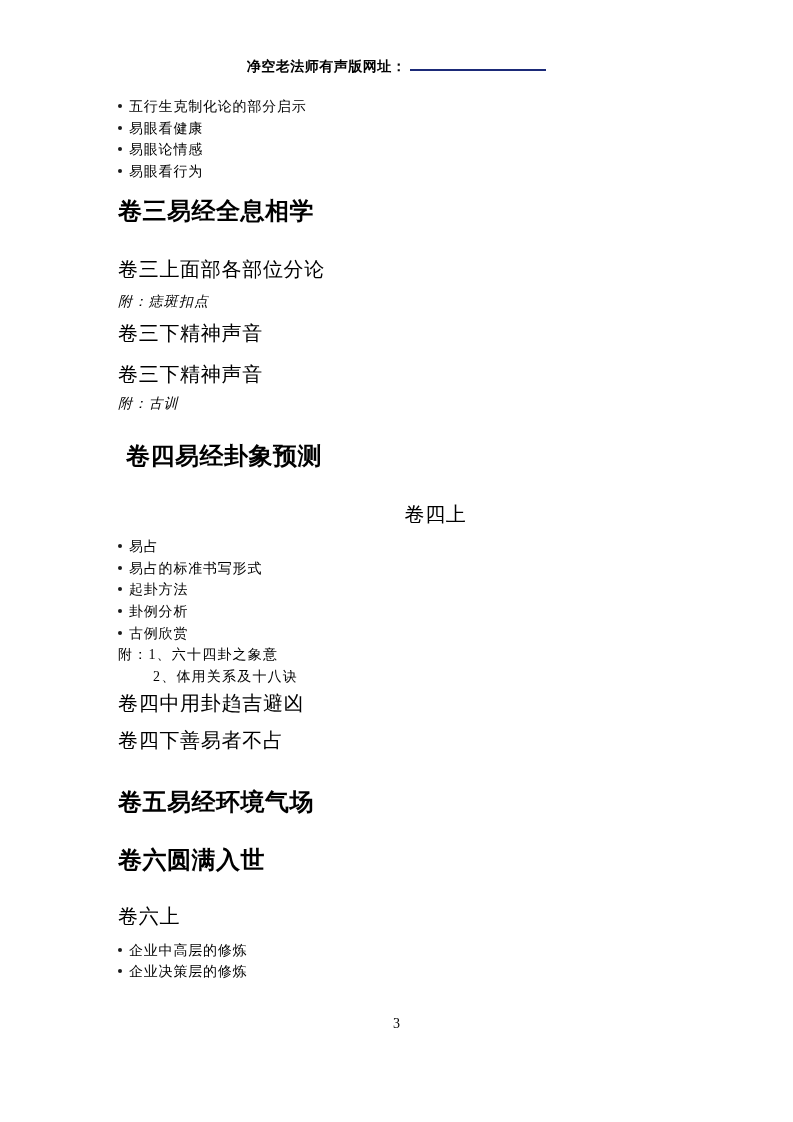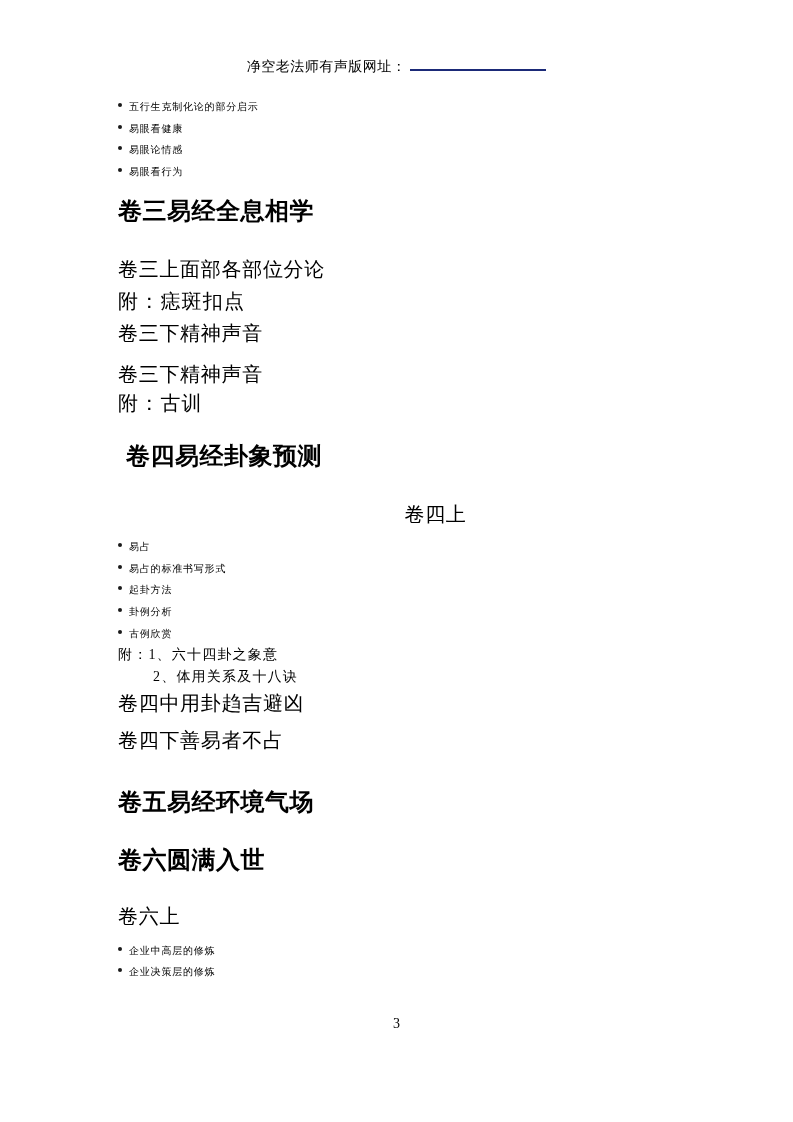--- a/index.html
+++ b/index.html
@@ -17,38 +17,39 @@
   }
   
   .doc-header {
     text-align: center;
     line-height: 16px;
     white-space: nowrap;
   }
   .header-label {
     font-size: 14px;
     letter-spacing: 0.5px;
+    font-weight: bold;
   }
   .url-underline {
     display: inline-block;
     width: 136px;
     height: 12px;
     border-bottom: 2px solid #1b2a78;
     margin-left: 4px;
     vertical-align: baseline;
   }
   .content {
     padding-left: 118px;
     padding-right: 40px;
   }
   
   ul.bullets { list-style: none; }
   ul.bullets li {
     line-height: 21.7px;
-    font-size: 10px;
+    font-size: 14px;
     letter-spacing: 0.8px;
     white-space: nowrap;
   }
   .dot {
     display: inline-block;
     width: 4px;
     height: 4px;
     background: #1a1a1a;
     border-radius: 50%;
     margin-right: 7px;
@@ -66,24 +67,25 @@
   h2.doc-h2 {
     font-family: "Liberation Sans", sans-serif;
     font-weight: normal;
     font-size: 20px;
     letter-spacing: 0.7px;
     line-height: 27px;
     white-space: nowrap;
   }
   
   .note {
-    font-size: 20px;
+    font-size: 14px;
     letter-spacing: 1.2px;
     line-height: 21px;
     white-space: nowrap;
+    font-style: italic;
   }
   .note-line { line-height: 21.7px; white-space: nowrap; }
   .note-line.indent { padding-left: 35px; }
   
   .ul-top       { margin-top: 21px; }
   .h1-vol3      { margin-top: 12px; }
   .h2-vol3u     { margin-top: 29px; }
   .note-vol3u   { margin-top: 8px; }
   .h2-vol3m     { margin-top: 8px; }
   .h2-vol3l     { margin-top: 14px; }

